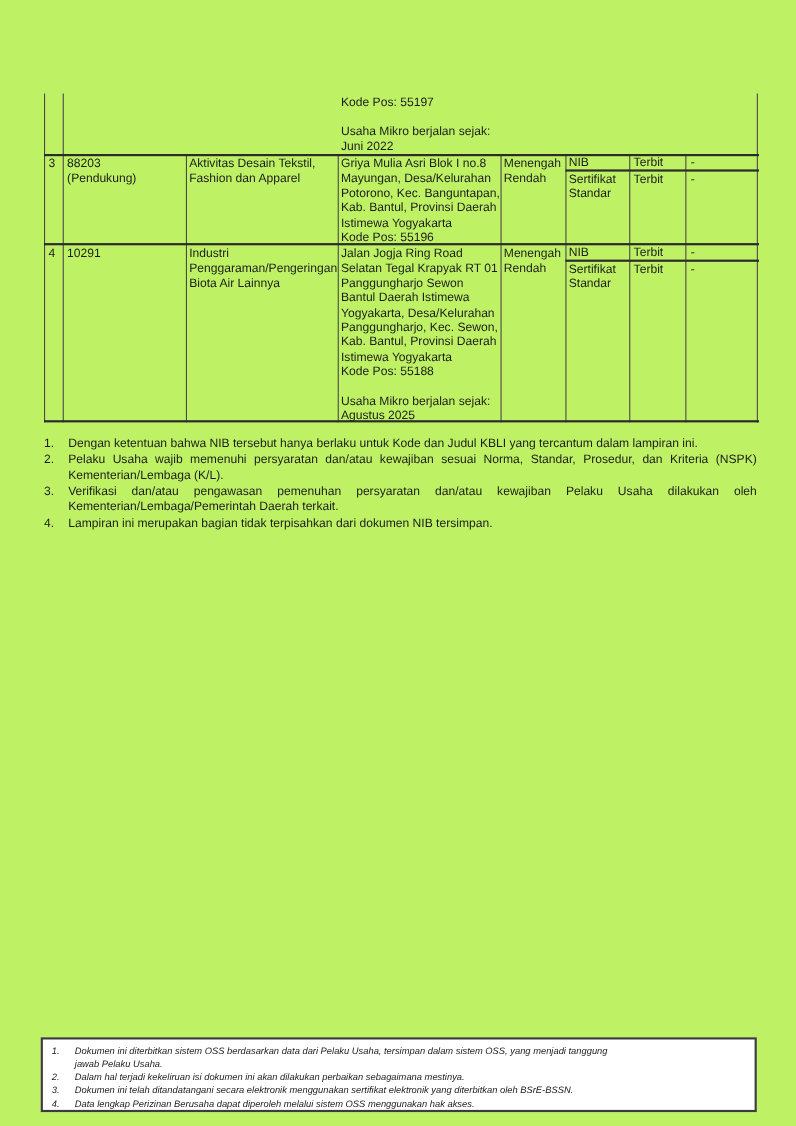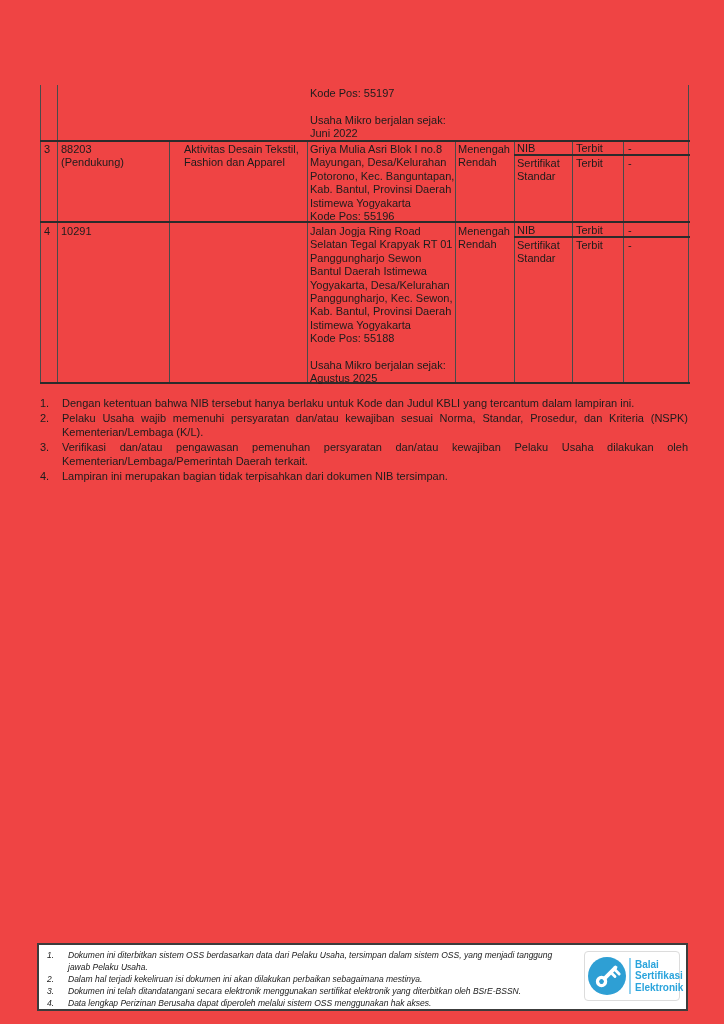--- a/index.html
+++ b/index.html
@@ -4,21 +4,21 @@
 <style>
   html,body{margin:0;padding:0;}
   body{
     width:724px;height:1024px;
     background:#ffffff;
     font-family:"Liberation Sans", sans-serif;
     color:#1c1c1c;
     position:relative;
     overflow:hidden;
   }
-  #page{position:absolute;inset:0;background:#ef4444;}
+  #page{position:absolute;inset:0;background:#bef264;}
   .txt{
     position:absolute;
     font-size:11px;
     line-height:13.4px;
     white-space:pre-line;
   }
   .vl{position:absolute;width:1px;background:#4a4a4a;}
   .hl{position:absolute;height:2px;background:#2b2b2b;}
   
   #notes{position:absolute;left:40px;top:396px;width:648px;font-size:11px;line-height:14.6px;}
@@ -69,40 +69,43 @@
   <div class="hl" style="left:40px;top:382px;width:650px;"></div>
 
   <div class="txt" style="left:310px;top:87px;width:145px;">Kode Pos: 55197
 
 Usaha Mikro berjalan sejak:
 Juni 2022</div>
 
   <div class="txt" style="left:44px;top:143px;width:12px;">3</div>
   <div class="txt" style="left:61px;top:143px;width:104px;">88203
 (Pendukung)</div>
-  <div class="txt" style="left:184px;top:143px;width:134px;">Aktivitas Desain Tekstil,
+  <div class="txt" style="left:172px;top:143px;width:134px;">Aktivitas Desain Tekstil,
 Fashion dan Apparel</div>
   <div class="txt" style="left:310px;top:143px;width:145px;">Griya Mulia Asri Blok I no.8
 Mayungan, Desa/Kelurahan
 Potorono, Kec. Banguntapan,
 Kab. Bantul, Provinsi Daerah
 Istimewa Yogyakarta
 Kode Pos: 55196</div>
   <div class="txt" style="left:458px;top:143px;width:55px;">Menengah
 Rendah</div>
   <div class="txt" style="left:517px;top:142px;width:54px;">NIB</div>
   <div class="txt" style="left:576px;top:142px;width:45px;">Terbit</div>
   <div class="txt" style="left:628px;top:142px;width:20px;">-</div>
   <div class="txt" style="left:517px;top:157px;width:54px;">Sertifikat
 Standar</div>
   <div class="txt" style="left:576px;top:157px;width:45px;">Terbit</div>
   <div class="txt" style="left:628px;top:157px;width:20px;">-</div>
 
   <div class="txt" style="left:44px;top:225px;width:12px;">4</div>
   <div class="txt" style="left:61px;top:225px;width:104px;">10291</div>
+  <div class="txt" style="left:172px;top:225px;width:136px;">Industri
+Penggaraman/Pengeringan
+Biota Air Lainnya</div>
   <div class="txt" style="left:310px;top:225px;width:145px;">Jalan Jogja Ring Road
 Selatan Tegal Krapyak RT 01
 Panggungharjo Sewon
 Bantul Daerah Istimewa
 Yogyakarta, Desa/Kelurahan
 Panggungharjo, Kec. Sewon,
 Kab. Bantul, Provinsi Daerah
 Istimewa Yogyakarta
 Kode Pos: 55188
 
@@ -150,34 +153,15 @@
       <div class="fnote">
         <span class="fnote-num">3.</span>
         <span class="fnote-text">Dokumen ini telah ditandatangani secara elektronik menggunakan sertifikat elektronik yang diterbitkan oleh BSrE-BSSN.</span>
       </div>
       <div class="fnote">
         <span class="fnote-num">4.</span>
         <span class="fnote-text">Data lengkap Perizinan Berusaha dapat diperoleh melalui sistem OSS menggunakan hak akses.</span>
       </div>
     </div>
 
-    <div id="bse-logo">
-      <span style="flex:0 0 38px;height:38px;">
-        <svg width="38" height="38" viewBox="0 0 32 32">
-          <circle cx="16" cy="16" r="16" fill="#2E9FD4"></circle>
-          <g transform="rotate(-45 16 16)" stroke="#ffffff" fill="none" stroke-linecap="round">
-            <circle cx="9.5" cy="16" r="3.4" stroke-width="2.8"></circle>
-            <line x1="13.2" y1="16" x2="26" y2="16" stroke-width="3.2"></line>
-            <line x1="20.5" y1="16.5" x2="20.5" y2="21" stroke-width="2.4"></line>
-            <line x1="24.5" y1="16.5" x2="24.5" y2="22" stroke-width="2.4"></line>
-          </g>
-        </svg>
-      </span>
-      <span id="bse-sep"></span>
-      <span id="bse-text" style="color:#2AA4DC;">
-        <span style="display:block;">Balai</span>
-        <span style="display:block;">Sertifikasi</span>
-        <span style="display:block;">Elektronik</span>
-      </span>
-    </div>
   </div>
 
 </div>
 
 </body></html>

